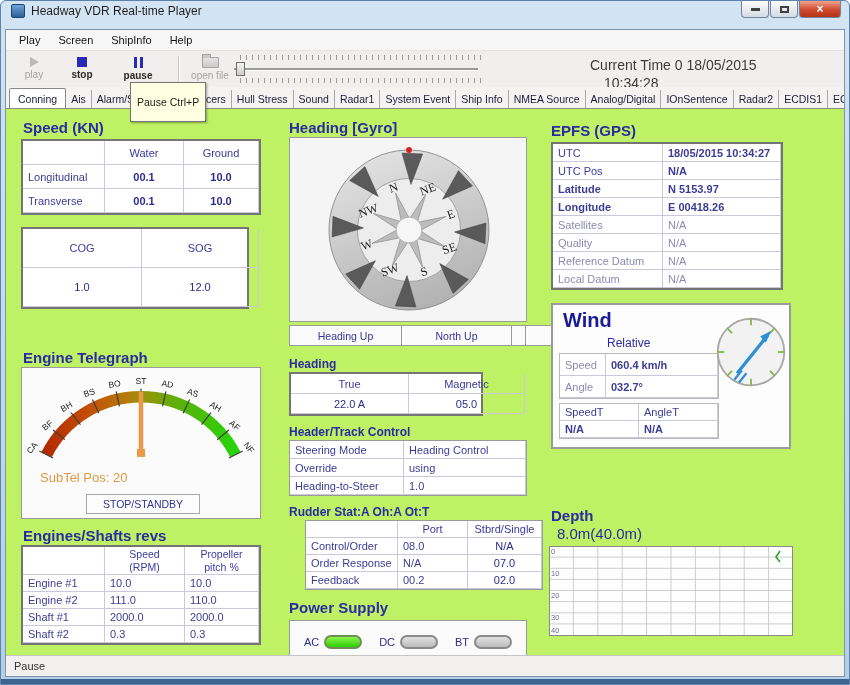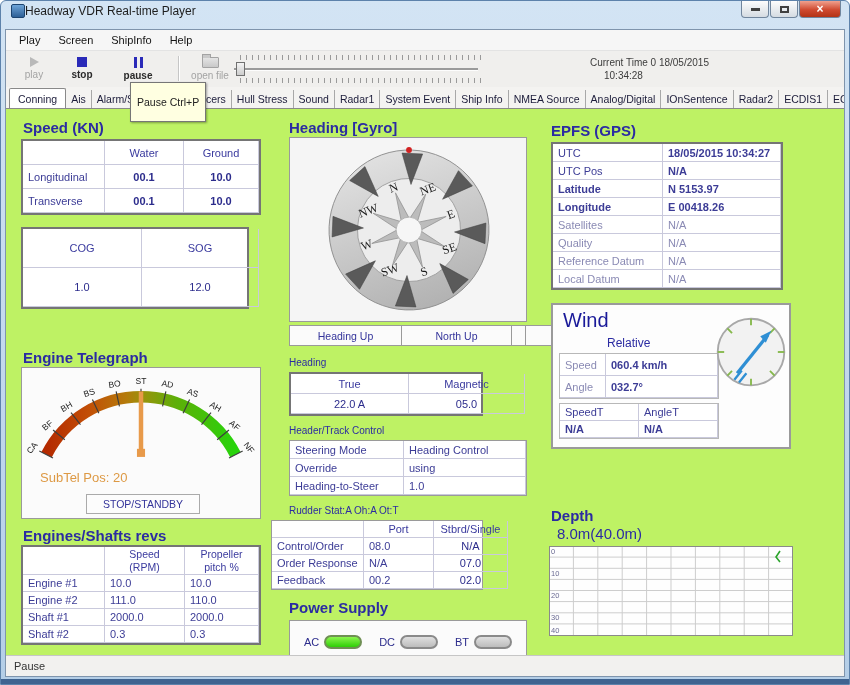--- a/index.html
+++ b/index.html
@@ -1,19 +1,19 @@
 <!DOCTYPE html>
 <html><head>
 <meta charset="utf-8">
 <style>
   html,body{margin:0;padding:0}
   body{width:850px;height:685px;position:relative;font-family:"Liberation Sans",sans-serif;background:#fff;overflow:hidden}
   .window{position:absolute;inset:0;background:linear-gradient(#d3e4f4,#b4cee7);border:1px solid #5d82ab;border-radius:6px 6px 0 0;box-sizing:border-box}
   .window-bottom-strip{position:absolute;left:0;right:0;bottom:0;height:5px;background:#3f6390}
-  .titlebar{position:absolute;left:0;right:0;top:0;height:20px;display:flex;align-items:center;padding-left:10px;gap:0}
+  .titlebar{position:absolute;left:0;right:0;top:0;height:20px;display:flex;align-items:center;padding-left:10px;gap:6px}
   .app-icon{width:14px;height:14px;background:linear-gradient(#6ea4d8,#2d5f96);border:1px solid #1d4470;border-radius:2px;box-sizing:border-box}
   .title-text{font-size:12px;color:#1e1e1e}
   .win-controls{position:absolute;right:8px;top:0;display:flex}
   .win-btn{height:17px;border:1px solid #70859d;border-top:none;display:flex;align-items:center;justify-content:center;border-radius:0 0 4px 4px;margin-left:1px;box-sizing:border-box}
   .win-btn.min,.win-btn.max{width:28px;background:linear-gradient(#fdfdfd,#d4dbe2)}
   .win-btn.close{width:42px;background:linear-gradient(#f0a18e,#cf4a30 55%,#b33316)}
   .glyph-min{width:9px;height:3px;background:#404040}
   .glyph-max{width:9px;height:7px;border:2px solid #404040;box-sizing:border-box}
   .glyph-close{color:#fff;font-size:12px;font-weight:bold;line-height:1}
   .glyph-close::before{content:"×"}
@@ -30,48 +30,48 @@
   .icon-pause i{display:block;width:3px;height:11px;background:#2a2ab8}
   .icon-open{width:17px;height:11px;background:linear-gradient(#e4e4e4,#c9c9c9);border:1px solid #a3a3a3;border-radius:1px;position:relative;box-sizing:border-box}
   .icon-open::before{content:"";position:absolute;left:-1px;top:-4px;width:7px;height:3px;background:#c9c9c9;border:1px solid #a3a3a3;border-bottom:none}
   .tb-sep{position:absolute;top:5px;width:1px;height:25px;background:#c6c6c6;border-right:1px solid #fff}
   .slider{position:absolute;left:228px;top:4px;width:250px;height:28px}
   .slider .ticks{position:absolute;left:6px;right:2px;height:5px;background:repeating-linear-gradient(90deg,#9a9a9a 0,#9a9a9a 1px,transparent 1px,transparent 6px)}
   .slider .ticks.top{top:0}
   .slider .ticks.bottom{bottom:0}
   .slider .track{position:absolute;left:0;right:6px;top:13px;height:2px;background:#9a9a9a;border-bottom:1px solid #fdfdfd}
   .slider .handle{position:absolute;left:2px;top:7px;width:9px;height:14px;background:linear-gradient(#f4f4f4,#cdcdcd);border:1px solid #707070;box-sizing:border-box}
-  .cur-time{position:absolute;left:584px;top:5px;font-size:10px;color:#3c3c3c;line-height:1.3}
+  .cur-time{position:absolute;left:584px;top:5px;font-size:14px;color:#3c3c3c;line-height:1.3}
   .cur-time .l2{margin-left:14px}
   .tabsbar{height:21px;display:flex;align-items:flex-end;background:#f4f3f1;border-bottom:1px solid #898989;padding-left:3px;position:relative;flex:0 0 auto;white-space:nowrap;overflow:hidden}
   .tab{font-size:10.5px;color:#1c1c3a;padding:3px 5px 3px;border-right:1px solid #a8a8a8}
   .tab.active{background:#fff;border:1px solid #898989;border-bottom:1px solid #fff;margin-bottom:-1px;padding:4px 8px 3px;position:relative;z-index:2;border-radius:2px 2px 0 0}
   .tooltip{position:absolute;left:124px;top:52px;z-index:30;background:#ffffe1;border:1px solid #767676;font-size:10.5px;color:#222;padding:13px 6px;box-shadow:1px 1px 2px rgba(0,0,0,.35)}
   .content{flex:1 1 auto;background:#bef264;position:relative;overflow:hidden}
   .statusbar{height:20px;background:#f2f1ef;border-top:1px solid #c6c6c6;display:flex;align-items:center;padding-left:8px;font-size:11px;color:#333;flex:0 0 auto}
   .sec-title{position:absolute;font-size:15px;font-weight:bold;color:#2b2ba2}
-  .sub-title{position:absolute;font-size:10px;font-weight:normal;color:#2b2ba2}
+  .sub-title{position:absolute;font-size:12px;font-weight:bold;color:#2b2ba2}
   .tbl{position:absolute;display:grid;background:#fff;border:2px solid #757575;box-sizing:border-box}
   .tbl.thin{border:1px solid #9a9a9a}
   .tc{display:flex;align-items:center;justify-content:center;font-size:11px;color:#2c2c8c;border-right:1px solid #c9c9dc;border-bottom:1px solid #c9c9dc;overflow:hidden;box-sizing:border-box}
   .tc.lab{justify-content:flex-start;padding-left:5px;color:#3c3c96}
   .tc.hdr{color:#3a3a9e}
   .tc.hdr2{white-space:pre-line;text-align:center;font-size:10.5px;line-height:1.15;color:#3a3a9e}
   .tc.bold{font-weight:bold}
   .tc.dim{color:#8a8ab4}
   .panel{position:absolute;background:#fbfbfb;border:1px solid #9a9a9a;box-sizing:border-box}
   .subtel{position:absolute;left:18px;top:102px;font-size:13px;color:#dd9944}
   .state-btn{position:absolute;left:64px;top:126px;width:112px;height:18px;border:1px solid #aaa;background:#fcfcfc;display:flex;align-items:center;justify-content:center;font-size:10.5px;color:#33339a}
   .viewbtns{position:absolute;display:grid;grid-template-columns:112px 110px 14px;height:21px;border:1px solid #9a9a9a;background:#fbfbfb;box-sizing:border-box}
   .viewbtn{display:flex;align-items:center;justify-content:center;font-size:10.5px;color:#33339a;border-right:1px solid #9a9a9a}
   .pw{display:flex;align-items:center;gap:5px}
   .pw-label{font-size:11px;color:#2c2c8c}
   .pill{width:38px;height:14px;border:2px solid #8a8a8a;border-radius:8px;background:linear-gradient(#e0e0e0,#bdbdbd);box-sizing:border-box}
   .pill.on{background:linear-gradient(#8cf54e,#2ecf06);border-color:#6f8f54}
-  .wind-title{position:absolute;left:10px;top:4px;font-size:20px;font-weight:normal;color:#1a1a99}
+  .wind-title{position:absolute;left:10px;top:4px;font-size:20px;font-weight:bold;color:#1a1a99}
   .wind-sub{position:absolute;left:54px;top:31px;font-size:12px;font-weight:normal;color:#2b2ba2}
   .depth-value{position:absolute;font-size:15px;color:#2b2ba2}
 </style>
 </head>
 <body>
 
 <div class="window">
   <div class="titlebar">
     <div class="app-icon"></div>
     <div class="title-text">Headway VDR Real-time Player</div>
@@ -295,21 +295,21 @@
       <div class="tbl thin" style="left:283px;top:331px;width:238px;grid-template-columns:114px 122px;grid-template-rows:18px 18px 18px">
         <div class="tc lab">Steering Mode</div>
         <div class="tc lab">Heading Control</div>
         <div class="tc lab">Override</div>
         <div class="tc lab">using</div>
         <div class="tc lab">Heading-to-Steer</div>
         <div class="tc lab">1.0</div>
       </div>
 
       <div class="sub-title" style="left:283px;top:396px">Rudder Stat:A Oh:A Ot:T</div>
-      <div class="tbl thin" style="left:265px;top:411px;width:212px;grid-template-columns:92px 70px 74px;grid-template-rows:17px 17px 17px 17px">
+      <div class="tbl thin" style="left:299px;top:411px;width:238px;grid-template-columns:92px 70px 74px;grid-template-rows:17px 17px 17px 17px">
         <div class="tc hdr"></div>
         <div class="tc hdr">Port</div>
         <div class="tc hdr">Stbrd/Single</div>
         <div class="tc lab">Control/Order</div>
         <div class="tc lab">08.0</div>
         <div class="tc">N/A</div>
         <div class="tc lab">Order Response</div>
         <div class="tc lab">N/A</div>
         <div class="tc">07.0</div>
         <div class="tc lab">Feedback</div>

